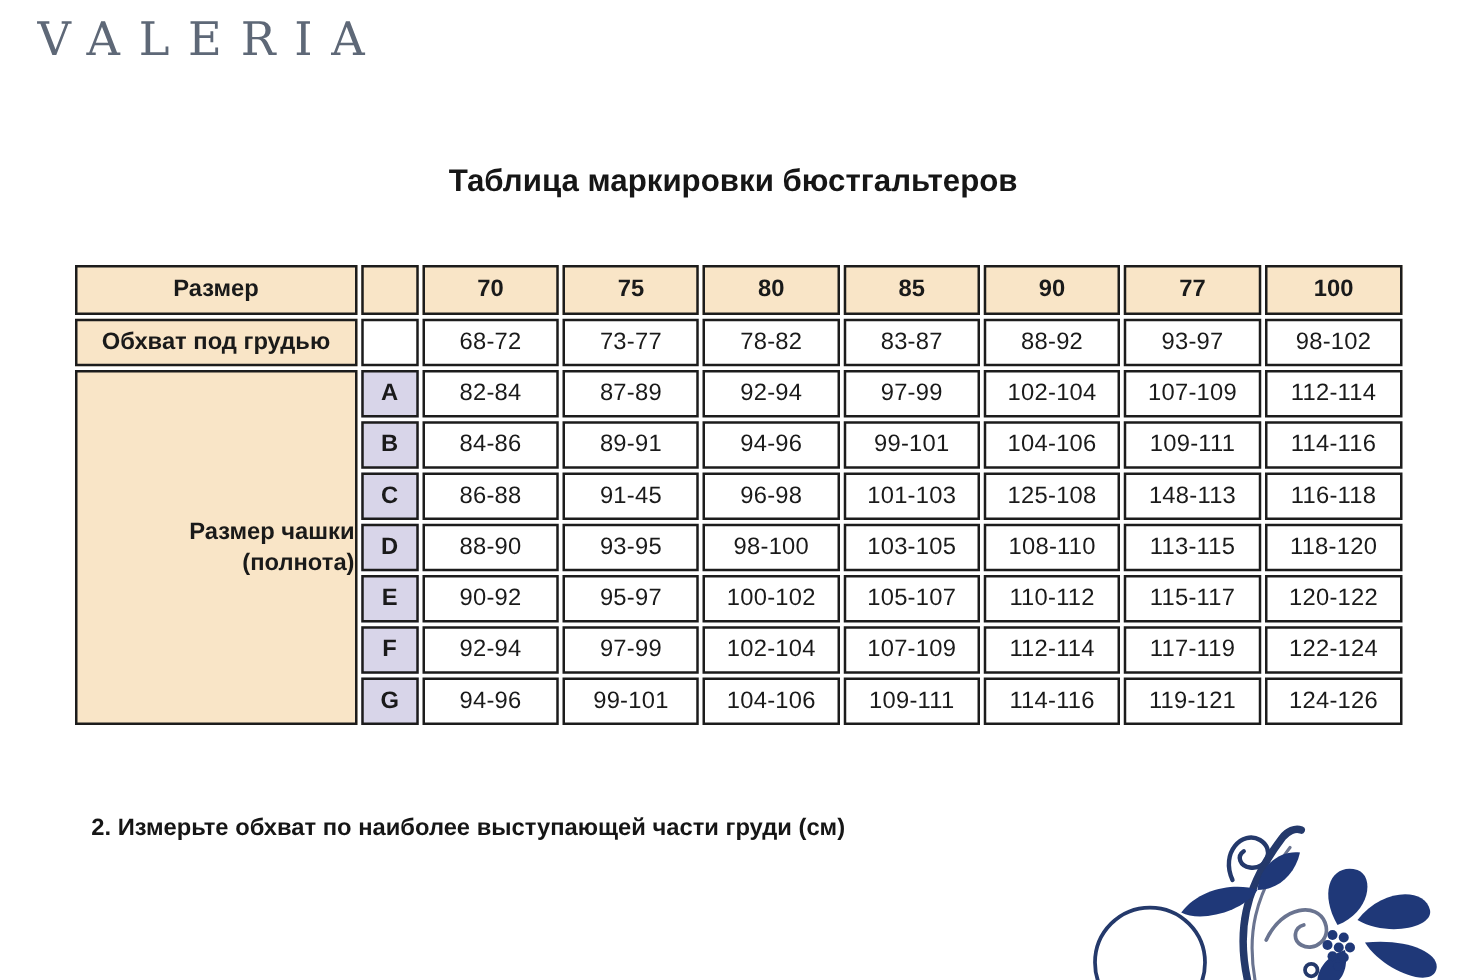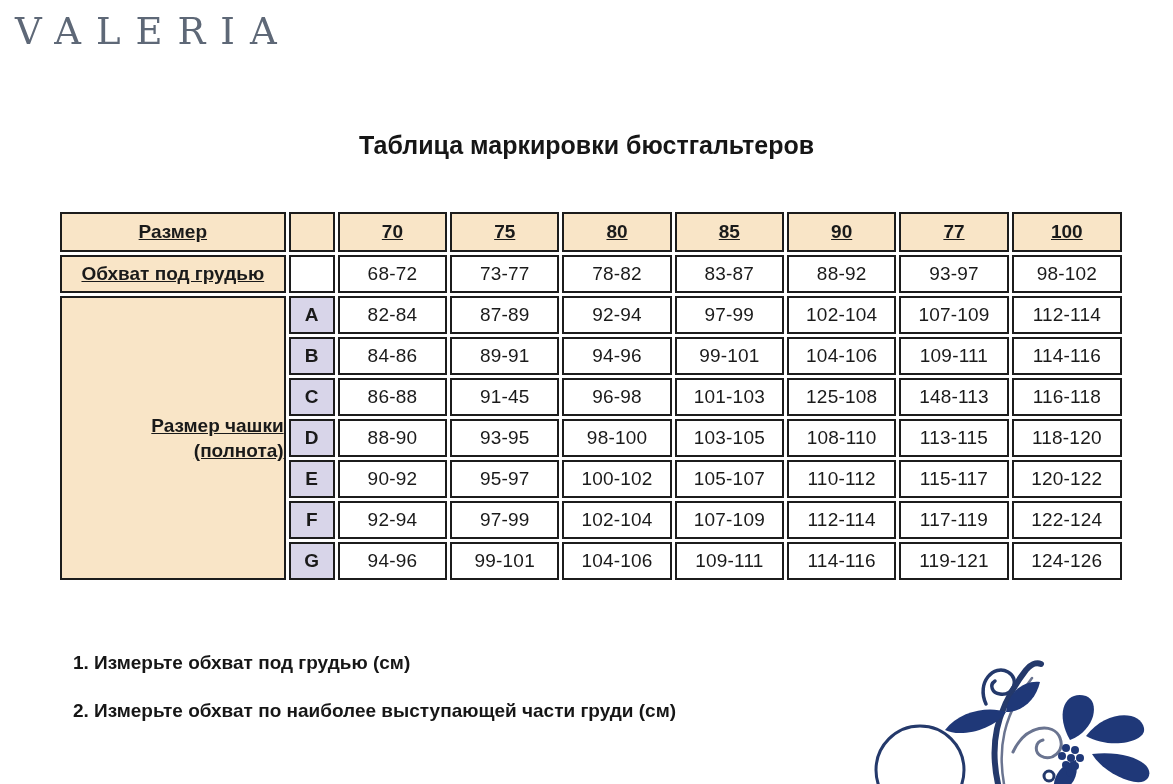--- a/index.html
+++ b/index.html
@@ -5,21 +5,21 @@
   html,body{margin:0;padding:0;background:#ffffff;}
   .page{
     position:relative;
     width:1173px;height:784px;
     background:#ffffff;
     overflow:hidden;
     font-family:"Liberation Sans",sans-serif;
     color:#1a1a1a;
   }
   .logo{
-    position:absolute;left:15px;top:12px;
+    position:absolute;left:30px;top:12px;
     font-family:"DejaVu Serif",serif;
     font-size:37px;line-height:40px;
     letter-spacing:15px;
     color:#5e6877;
     font-weight:400;
   }
   .title{
     position:absolute;left:0;top:131px;width:1173px;
     text-align:center;
     font-size:25px;font-weight:700;color:#161616;
@@ -40,21 +40,21 @@
     background:#ffffff;
     padding:0;
   }
   td.label-cell{
     text-align:left;
     padding:0 0 0 12px;
     font-weight:700;
   }
   td.h38{height:40px;}
   td.h36{height:38px;}
-  .peach{background:#f9e5c7 !important;text-decoration:underline;}
+  .peach{background:#f9e5c7 !important;}
   .lav{background:#d8d5e9 !important;}
   td.head-num{font-weight:700;}
   td.cup-letter{font-weight:700;}
   td.val{font-weight:400;letter-spacing:0.2px;}
   .cup-merged-line{display:block;line-height:25px;text-align:right;}
   .instructions{
     position:absolute;left:73px;top:649px;
     font-size:19px;font-weight:700;color:#161616;
   }
   .instructions p{margin:0 0 20px 0;line-height:28px;}
@@ -178,21 +178,20 @@
         <td class="val h36">104-106</td>
         <td class="val h36">109-111</td>
         <td class="val h36">114-116</td>
         <td class="val h36">119-121</td>
         <td class="val h36">124-126</td>
       </tr>
     </tbody>
   </table>
 
   <div class="instructions">
-    <p>1. Измерьте обхват под грудью (см)</p>
     <p>2. Измерьте обхват по наиболее выступающей части груди (см)</p>
   </div>
 
   <svg class="ornament" viewBox="0 0 325 132" xmlns="http://www.w3.org/2000/svg" aria-hidden="true">
     <g fill="none" stroke="#24396b" stroke-linecap="round">
       <circle cx="72" cy="118" r="44" stroke-width="3"></circle>
       <path d="M150,132 C142,95 146,60 178,18 C182,13 188,10 193,12" stroke-width="6"></path>
       <path d="M156,132 C150,98 154,64 184,26" stroke-width="2.5" stroke="#6a7490"></path>
       <path d="M138,52 C128,30 146,12 160,20 C172,27 166,44 152,42 C144,41 141,33 147,29" stroke-width="3.5"></path>
       <path d="M165,100 C178,72 206,70 212,86 C217,99 204,110 193,104 C186,100 187,90 195,88" stroke-width="3" stroke="#6a7490"></path>

